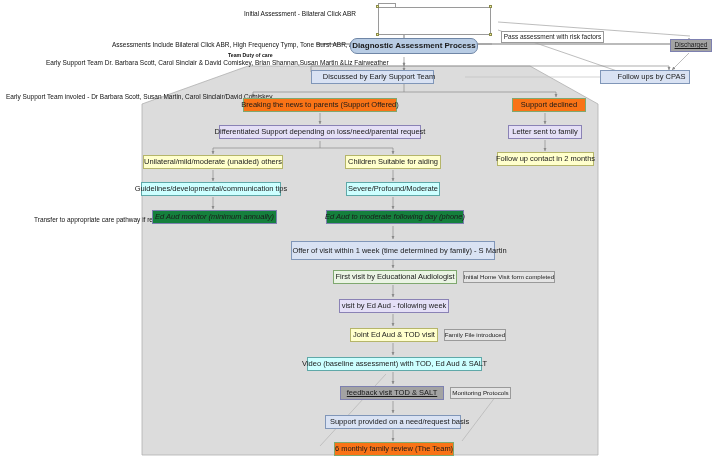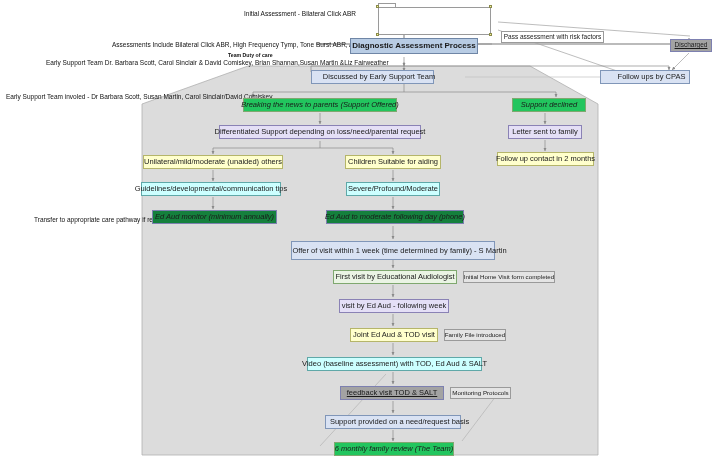--- a/index.html
+++ b/index.html
@@ -36,26 +36,26 @@
     white-space: nowrap;
     padding: 0 4px;
     background: #ffffff;
   }
   .c-blue     { background: #b8cce4; border-color: #6f86a6; }
   .c-ltblue   { background: #d9e2f3; border-color: #8096b8; padding-left: 17px; }
   .c-cyan     { background: #ccffff; border-color: #5fa8a8; }
   .c-yellow   { background: #ffffcc; border-color: #b5b56a; }
   .c-purple   { background: #e4dff6; border-color: #8a82b5; }
   .c-green    { background: #eaf4e4; border-color: #7fa86f; }
-  .c-mint     { background: #22c55e; border-color: #7fa86f; font-style: italic; }
+  .c-mint     { background: #f97316; border-color: #7fa86f; }
   .c-plain    { background: #ffffff; border-color: #9a9a9a; }
   .c-gray     { background: #e4e4e4; border-color: #9a9a9a; }
   .c-periwink { background: #15803d; border-color: #7d80b0; font-style: italic; }
   .c-lav      { background: #a3a3a3; border-color: #7d80b0; text-decoration: underline; }
-  .bold { font-weight: bold; }
+  .bold { font-weight: bold; border-radius: 7px; }
 
   .label {
     position: absolute;
     font-size: 6.5px;
     line-height: 1.1;
     color: #111111;
     white-space: nowrap;
     background: transparent;
   }
   .label.tiny { font-size: 5.2px; font-weight: bold; }

